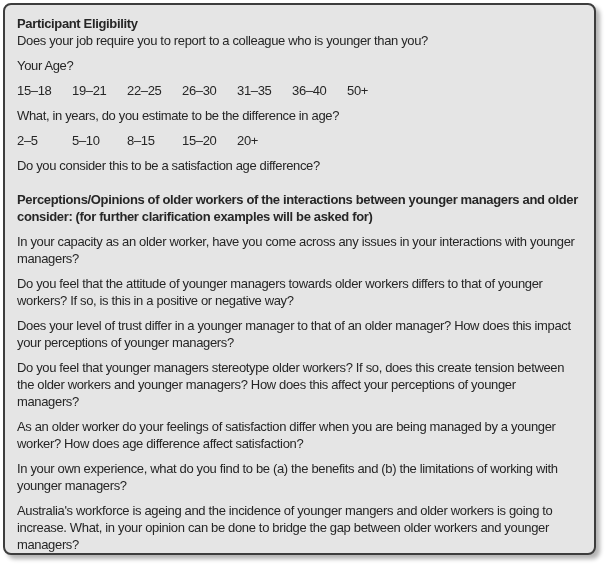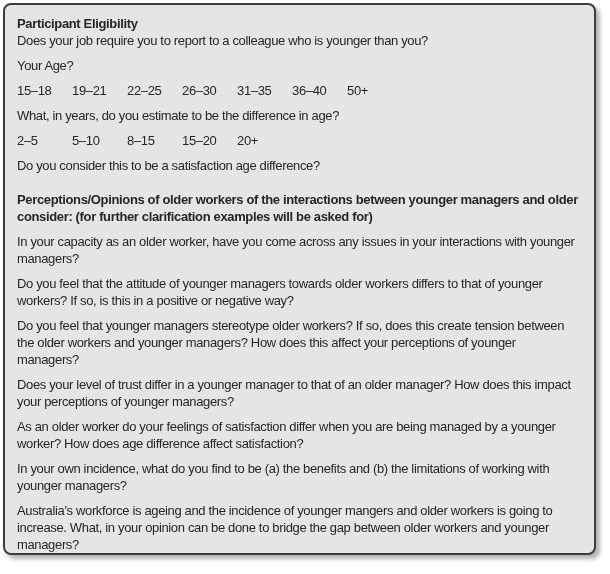--- a/index.html
+++ b/index.html
@@ -70,23 +70,23 @@
 
   <p>Do you consider this to be a satisfaction age difference?</p>
 
   <p class="bold section2-heading">Perceptions/Opinions of older workers of the interactions between younger managers and older consider: (for further clarification examples will be asked for)</p>
 
   <p>In your capacity as an older worker, have you come across any issues in your interactions with younger managers?</p>
 
 
   <p>Do you feel that the attitude of younger managers towards older workers differs to that of younger workers? If so, is this in a positive or negative way?</p>
 
+  <p>Does your level of trust differ in a younger manager to that of an older manager? How does this impact your perceptions of younger managers?</p>
+
   <p>Do you feel that younger managers stereotype older workers? If so, does this create tension between the older workers and younger managers? How does this affect your perceptions of younger managers?</p>
-
-  <p>Does your level of trust differ in a younger manager to that of an older manager? How does this impact your perceptions of younger managers?</p>
 
   <p>As an older worker do your feelings of satisfaction differ when you are being managed by a younger worker? How does age difference affect satisfaction?</p>
 
-  <p>In your own incidence, what do you find to be (a) the benefits and (b) the limitations of working with younger managers?</p>
+  <p>In your own experience, what do you find to be (a) the benefits and (b) the limitations of working with younger managers?</p>
 
   <p><span>Australia's workforce is ageing and the incidence of younger mangers and older workers is going to increase. What, in your opinion can be done to bridge the gap between older workers and younger managers? </span></p>
 
 </div>
 
 </body></html>

